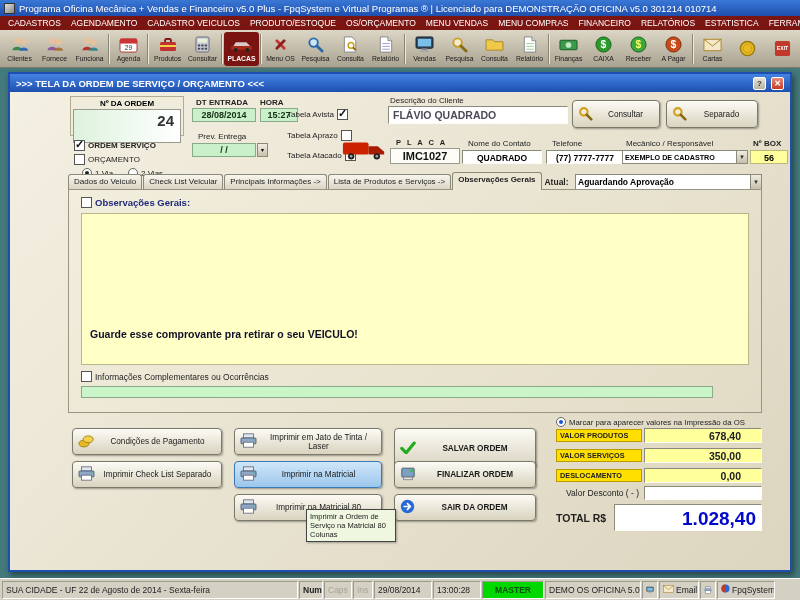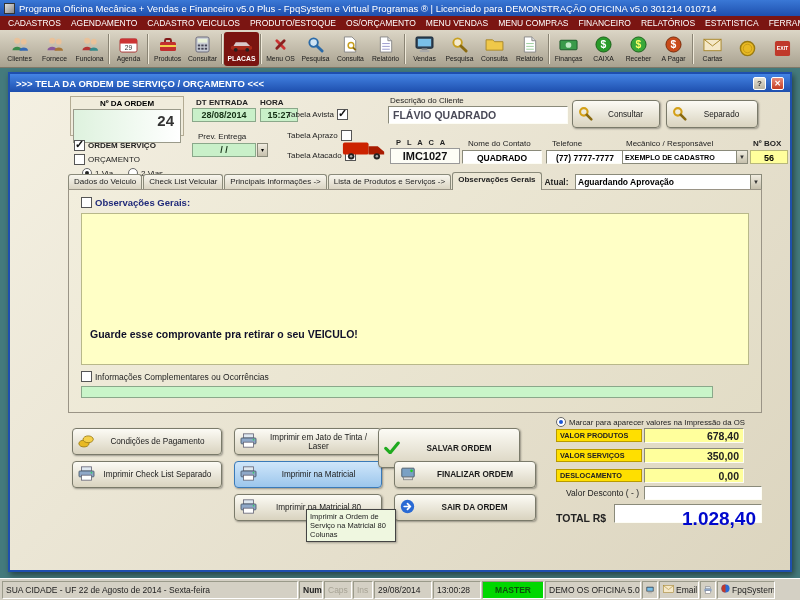--- a/index.html
+++ b/index.html
@@ -51,22 +51,22 @@
   .tab { border:1px solid #8a8a7a; border-bottom:none; background:linear-gradient(180deg,#f8f6ee,#d8d2c0); padding:2px 5px 0 5px; font-size:8px; height:16px; border-radius:3px 3px 0 0; white-space:nowrap; color:#222; }
   .tab.active { background:#ece7d5; font-weight:bold; position:relative; z-index:2; height:18px; margin-top:-2px; }
   #tabs { left:58px; top:81px; display:flex; align-items:flex-end; gap:1px; height:17px; }
   #tabpanel { left:58px; top:97px; width:694px; height:224px; border:1px solid #9a9486; background:linear-gradient(135deg,#f2eedd,#e2dcc6); }
 
   #yellowarea { position:absolute; left:12px; top:23px; width:668px; height:152px; background:#ffffc6; border:1px solid #b8b88a; }
   #obs-text { position:absolute; left:8px; bottom:24px; font-size:10.5px; font-weight:bold; color:#10102a; }
   #greenstrip { position:absolute; left:12px; top:196px; width:632px; height:12px; background:#c9f5c9; border:1px solid #8aa88a; }
 
   .vlabel { background:#ffdf00; border:1px solid #b89a00; font-size:7.3px; font-weight:bold; color:#222; display:flex; align-items:center; padding-left:3px; width:86px; height:13px; }
-  .vbox { background:#ffff9c; font-size:10.5px; font-weight:bold; color:#222; text-align:right; padding:1px 4px 0 0; width:100px; height:15px; }
-  #total-box { left:604px; top:412px; width:148px; height:19px; font-size:19px; font-weight:bold; color:#0008cc; text-align:right; padding:3px 5px 0 0; }
+  .vbox { background:#ffff9c; font-size:10.5px; font-weight:bold; color:#222; text-align:right; padding:1px 20px 0 0; width:118px; height:15px; }
+  #total-box { left:604px; top:412px; width:148px; height:27px; font-size:19px; font-weight:bold; color:#0008cc; text-align:right; padding:3px 5px 0 0; }
 
   #tooltip { left:296px; top:400px; width:90px; background:#eff7e0; border:1px solid #444; font-size:7.5px; color:#222; padding:2px 3px; z-index:6; box-shadow:1px 1px 2px rgba(0,0,0,.3);margin-top:17px; }
 
   .dd { background:#fff; border:1px solid #8a8a7a; display:flex; align-items:center; }
   .dd .ddtxt { flex:1; overflow:hidden; white-space:nowrap; padding-left:2px; }
   .dd .ddarrow { width:11px; height:100%; background:linear-gradient(180deg,#f0ece0,#c6c0ac); border-left:1px solid #8a8a7a; font-size:6px; display:flex; align-items:center; justify-content:center; color:#333; flex:none; }
 
   
   #statusbar { position:absolute; left:0; bottom:0; width:800px; height:22px; background:#d4d0c4; border-top:1px solid #fff; display:flex; align-items:center; gap:1px; padding:1px 2px; }
   .sb { border:1px solid; border-color:#9a9a8a #ffffff #ffffff #9a9a8a; height:18px; font-size:8.5px; color:#222; display:flex; align-items:center; padding:0 3px; white-space:nowrap; overflow:hidden; flex:none; gap:2px; }
@@ -491,21 +491,21 @@
     </div>
     <div class="abs fbtn" style="left:224px;top:402px;width:148px;height:27px">
       <span><svg width="17" height="15" viewBox="0 0 20 18">
             <rect x="4" y="1" width="12" height="5" fill="#dfe8f0" stroke="#667"></rect>
             <rect x="1" y="6" width="18" height="7" rx="1" fill="#8fa8c8" stroke="#456"></rect>
             <rect x="4" y="11" width="12" height="6" fill="#fff" stroke="#667"></rect>
             <circle cx="16" cy="8" r="1" fill="#3c6"></circle>
           </svg></span>
       <span class="blabel">Imprimir na Matricial 80</span>
     </div>
-    <div class="abs fbtn bold" style="left:368px;top:336px;width:142px;height:40px">
+    <div class="abs fbtn bold" style="left:384px;top:336px;width:142px;height:40px">
       <span><svg width="16" height="13" viewBox="0 0 18 14">
             <path d="M2 8l5 5L16 2" fill="none" stroke="#1faa1f" stroke-width="3.5" stroke-linecap="round" stroke-linejoin="round"></path>
           </svg></span>
       <span class="blabel">SALVAR ORDEM</span>
     </div>
     <div class="abs fbtn bold" style="left:384px;top:369px;width:142px;height:27px">
       <span><svg width="16" height="15" viewBox="0 0 18 16">
             <rect x="2" y="2" width="14" height="10" rx="1" fill="#7aa0c4" stroke="#456"></rect>
             <rect x="4" y="12" width="10" height="3" fill="#ddd" stroke="#888"></rect>
             <circle cx="13" cy="5" r="1.5" fill="#2c2"></circle>

